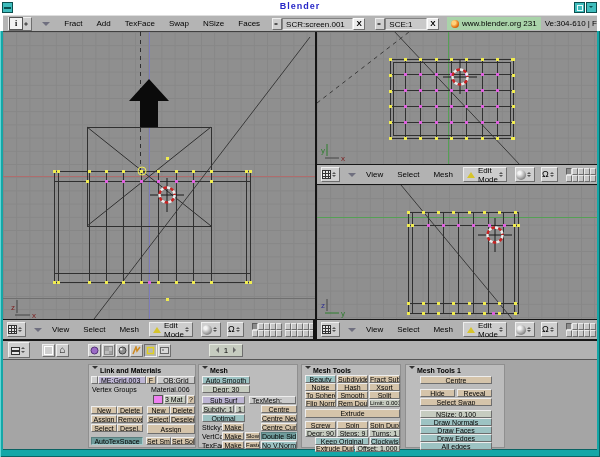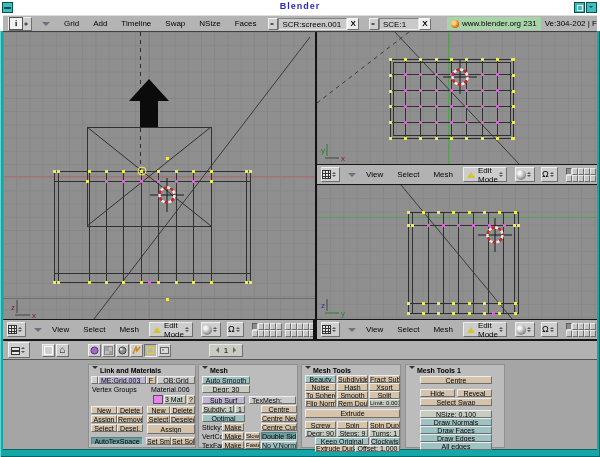--- a/index.html
+++ b/index.html
@@ -100,41 +100,41 @@
         <span class="tri"></span>
       </div>
   </div>
 
   <div class="menubar">
     <div class="ibtn" style="width:26px;height:14px;margin-left:5px">
       <span class="ifc">i</span>
         <span class="spin"></span>
     </div>
     <span class="coltri" style="margin-left:10px"></span>
-    <span class="mitem">Grid</span>
+    <span class="mitem">Fract</span>
     <span class="mitem">Add</span>
-    <span class="mitem">Timeline</span>
+    <span class="mitem">TexFace</span>
     <span class="mitem">Swap</span>
     <span class="mitem">NSize</span>
     <span class="mitem">Faces</span>
     <div class="ibtn spbtn" style="margin-left:12px">
         <span class="spin"></span>
       </div>
     <div class="combofld" style="width:76px">SCR:screen.001</div>
     <div class="xbtn">X</div>
     <div class="ibtn spbtn" style="margin-left:10px">
         <span class="spin"></span>
       </div>
     <div class="combofld" style="width:44px">SCE:1</div>
     <div class="xbtn">X</div>
-    <div class="infogreen" style="margin-left:16px">
+    <div class="infogreen" style="margin-left:8px">
       <span class="blogo"></span>
       <span>www.blender.org 231</span>
     </div>
-    <span style="margin-left:4px;white-space:nowrap">Ve:304-202 | F</span>
+    <span style="margin-left:4px;white-space:nowrap">Ve:304-610 | F</span>
   </div>
 
   <div class="vp" style="left:3px;top:32px;width:312px;height:287px;border-right:2px solid #141414">
     <svg width="312" height="287" shape-rendering="crispEdges">
       <defs>
         <pattern id="g1" width="13.2" height="13.2" patternUnits="userSpaceOnUse">
           <path d="M13.2 0H0V13.2" fill="none" stroke="#878787" stroke-width="1"></path>
         </pattern>
       </defs>
       <rect width="312" height="287" fill="#8f8f8f"></rect>

